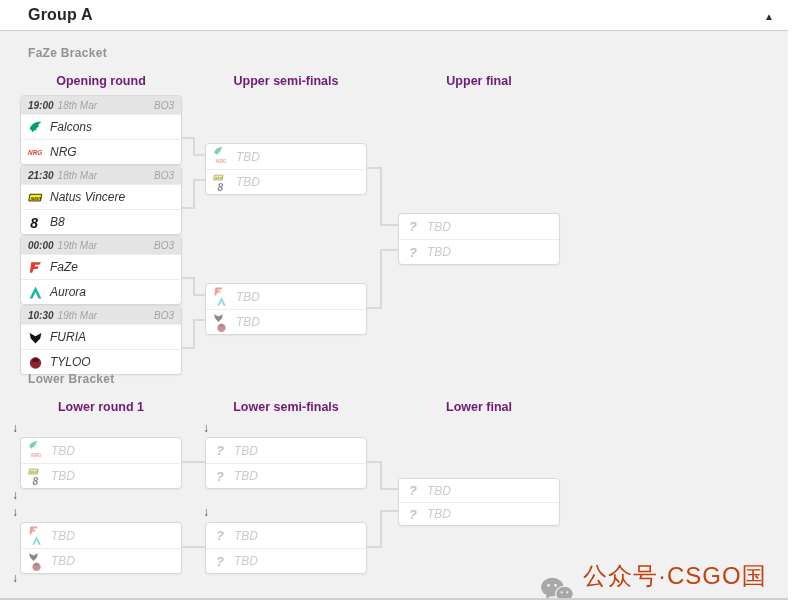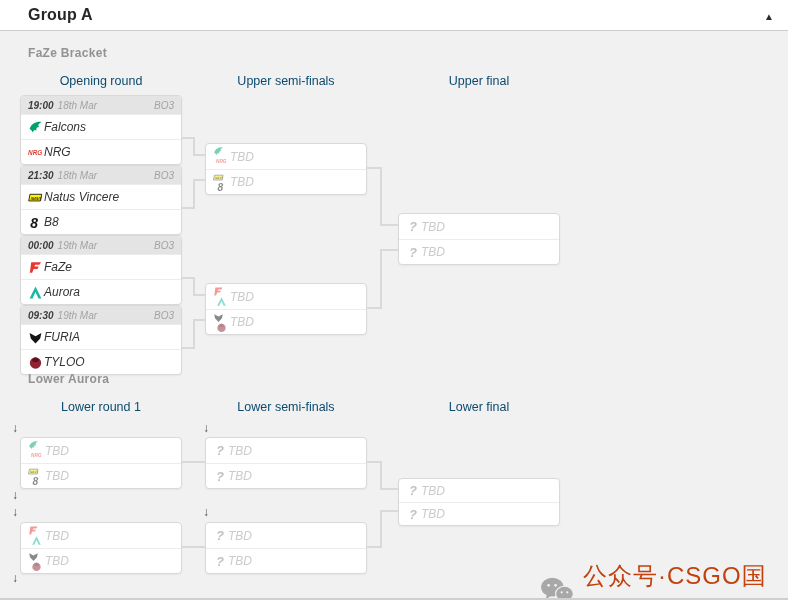--- a/index.html
+++ b/index.html
@@ -6,29 +6,29 @@
   html,body { width:800px; height:600px; }
   body { font-family:"Liberation Sans", sans-serif; }
   #page { position:relative; width:788px; height:600px; background:#f1f1f2; overflow:hidden; border-bottom:2px solid #cfcfcf; }
 
   
   .topbar { position:absolute; left:0; top:0; width:800px; height:31px; background:#ffffff; border-bottom:1px solid #cccccc; }
   .group-title { position:absolute; left:28px; top:6px; font-size:16px; font-weight:bold; color:#262626; letter-spacing:.2px; }
   .collapse-btn { position:absolute; right:20px; top:6px; width:22px; height:20px; border:none; background:transparent; color:#2b2b2b; font-size:10px; cursor:pointer; }
 
   .section-label { position:absolute; left:28px; font-size:12px; font-weight:bold; color:#929292; letter-spacing:.3px; }
-  .col-header { position:absolute; width:162px; text-align:center; font-size:12.5px; font-weight:normal; color:#0c4a6e; }
+  .col-header { position:absolute; width:162px; text-align:center; font-size:12.5px; font-weight:bold; color:#701a75; }
 
   
   .box { position:absolute; width:162px; background:#ffffff; border:1px solid #d9d9d9; border-radius:4px; box-shadow:0 1px 2px rgba(0,0,0,.05); overflow:hidden;font-style:italic; }
   .match-header { height:18px; background:#e4e4e4; display:flex; align-items:center; gap:4px; padding:0 7px; font-size:10px; }
   .match-time { font-weight:bold; color:#3d3d3d; }
   .match-date { color:#a3a3a3; }
   .match-format { margin-left:auto; color:#a3a3a3; }
-  .team-row { height:25px; display:flex; align-items:center; gap:1px; padding:0 7px; font-size:12px; color:#333333; border-top:1px solid #ececec; }
+  .team-row { height:25px; display:flex; align-items:center; gap:7px; padding:0 7px; font-size:12px; color:#333333; border-top:1px solid #ececec; }
   .box .team-row:first-child { border-top:none; }
   .team-name { white-space:nowrap; }
   .tbd .team-name { color:#cbcbcb; }
 
   .logo { width:15px; height:15px; flex:0 0 15px; display:flex; align-items:center; justify-content:center; }
   .pair { width:16px; flex:0 0 16px; height:24px; display:flex; flex-direction:column; justify-content:center; opacity:.5; }
   .pair svg:last-child { margin-left:3px; margin-top:-1px; }
   .qmark { width:14px; flex:0 0 14px; text-align:center; font-size:13px; font-weight:bold; color:#c2c2c2; }
 
   
@@ -157,21 +157,21 @@
           <svg width="15" height="15" viewBox="0 0 14 14">
             <use href="#g-aurora"></use>
           </svg>
         </span>
       <span class="team-name">Aurora</span>
     </div>
   </div>
 
   <div class="box" style="left:20px; top:305px">
     <div class="match-header">
-      <span class="match-time">09:30</span>
+      <span class="match-time">10:30</span>
       <span class="match-date">19th Mar</span>
       <span class="match-format">BO3</span>
     </div>
     <div class="team-row">
       <span class="logo">
           <svg width="15" height="15" viewBox="0 0 14 14">
             <use href="#g-furia"></use>
           </svg>
         </span>
       <span class="team-name">FURIA</span>
@@ -259,21 +259,21 @@
   <div class="hline" style="left:182px; top:347px; width:11px"></div>
   <div class="vline" style="left:193px; top:319px; height:30px"></div>
   <div class="hline" style="left:193px; top:319px; width:12px"></div>
   <div class="hline" style="left:367px; top:167px; width:13px"></div>
   <div class="vline" style="left:380px; top:167px; height:59px"></div>
   <div class="hline" style="left:380px; top:224px; width:18px"></div>
   <div class="hline" style="left:367px; top:307px; width:13px"></div>
   <div class="vline" style="left:380px; top:249px; height:60px"></div>
   <div class="hline" style="left:380px; top:249px; width:18px"></div>
 
-  <div class="section-label" style="top:372px">Lower Aurora</div>
+  <div class="section-label" style="top:372px">Lower Bracket</div>
   <div class="col-header" style="left:20px; top:400px">Lower round 1</div>
   <div class="col-header" style="left:205px; top:400px">Lower semi-finals</div>
   <div class="col-header" style="left:398px; top:400px">Lower final</div>
 
   <div class="drop-arrow" style="left:12px; top:422px">↓</div>
   <div class="drop-arrow" style="left:12px; top:489px">↓</div>
   <div class="drop-arrow" style="left:12px; top:506px">↓</div>
   <div class="drop-arrow" style="left:12px; top:572px">↓</div>
   <div class="drop-arrow" style="left:203px; top:422px">↓</div>
   <div class="drop-arrow" style="left:203px; top:506px">↓</div>

